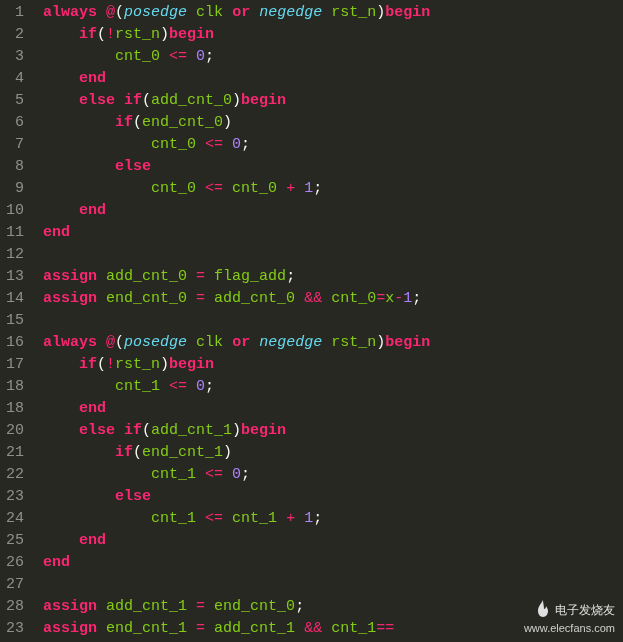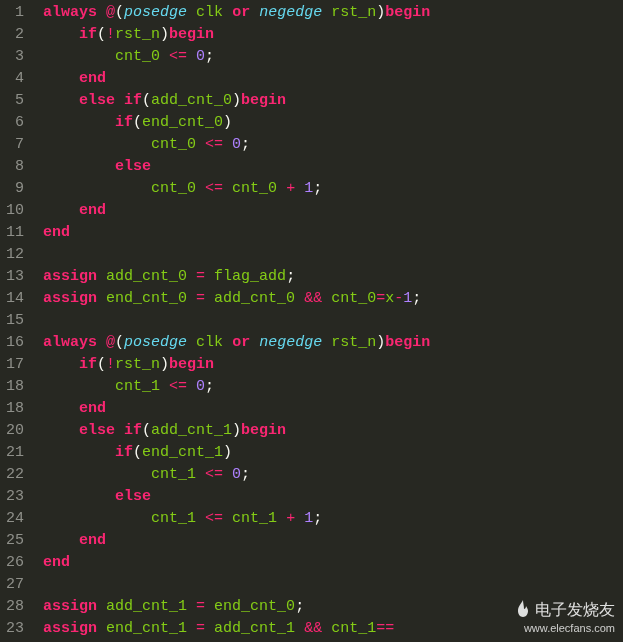--- a/index.html
+++ b/index.html
@@ -47,21 +47,21 @@
   .watermark {
     position: absolute;
     right: 8px;
     bottom: 8px;
     color: #fff;
     opacity: 0.85;
     font-family: sans-serif;
     text-align: right;
   }
   .wm-top {
-    font-size: 16px;
+    font-size: 12px;
     display: flex;
     align-items: center;
     justify-content: flex-end;
     text-align: right;
   }
   .wm-bot {
     font-size: 11px;
     opacity: 0.9;
   }
   .flame {

